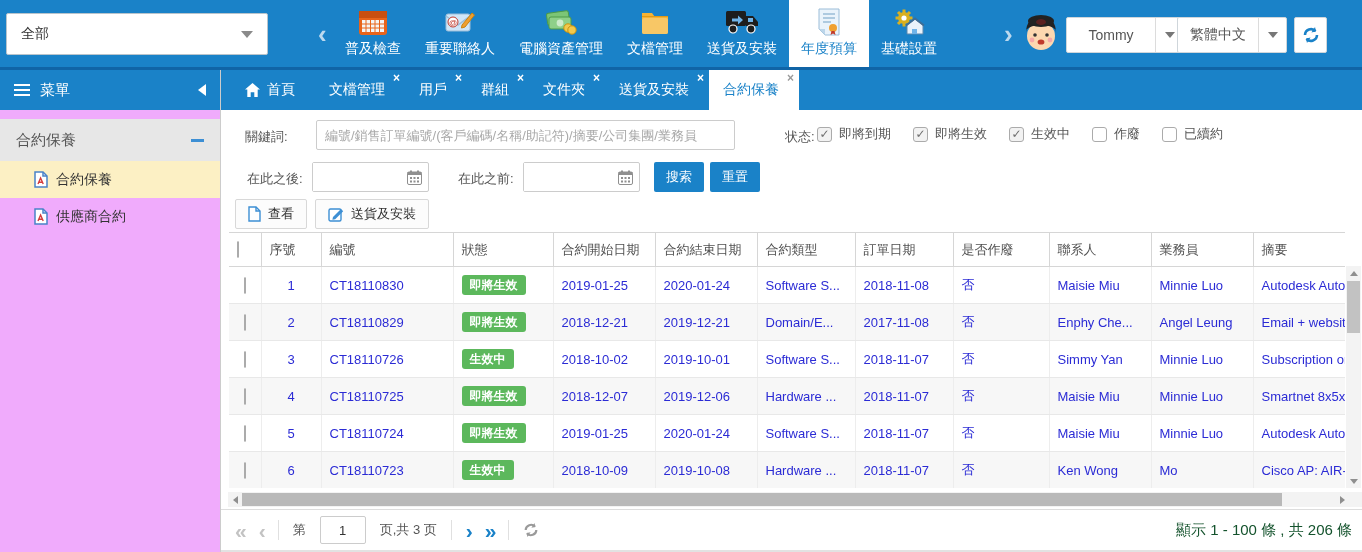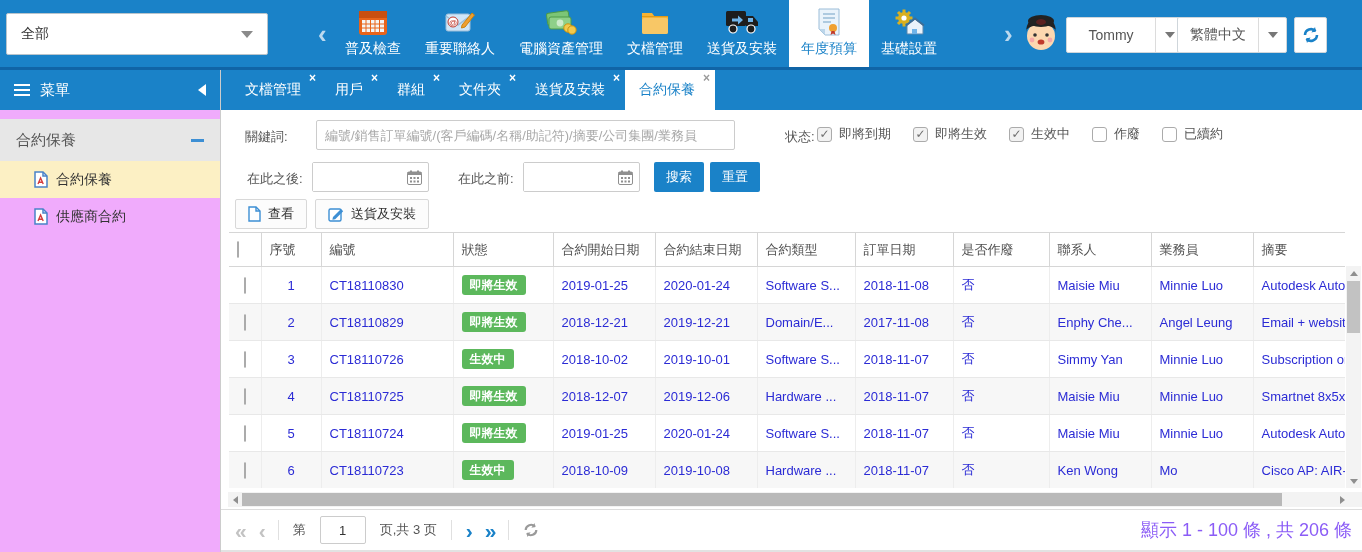--- a/index.html
+++ b/index.html
@@ -128,21 +128,21 @@
   .pagebar { position:absolute; left:0; right:0; top:399px; bottom:0; background:#fff;
             border-top:1px solid #ddd; border-bottom:2px solid #e2e2e2; }
   .pg { position:absolute; top:0; bottom:0; display:flex; align-items:center; }
   .pg-left { left:14px; gap:14px; }
   .pg-ctrl { font-size:21px; font-weight:bold; line-height:1; cursor:pointer; letter-spacing:-2px; }
   .pg-ctrl.gray { color:#c3c3c3; } .pg-ctrl.blue { color:#1a82c8; }
   .pg-sep { width:1px; height:20px; background:#e0e0e0; }
   .pg-text { font-size:13px; color:#555; }
   .pg-input { width:46px; height:28px; border:1px solid #ccc; border-radius:2px; text-align:center;
             font-size:13px; color:#333; font-family:inherit; }
-  .pg-right { right:10px; font-size:18px; color:#8b5cf6; }
+  .pg-right { right:10px; font-size:15px; color:#14532d; }
 </style>
 </head>
 <body>
 
 <div class="app">
 
   <header class="topbar">
     <div class="scope-select">
       <span>全部</span>
       <span class="caret"></span>
@@ -308,20 +308,28 @@
         </div>
       </div>
   </aside>
 
   <div class="panel-collapse" style="left:221px;">
     <span class="tri-left"></span>
   </div>
 
   <div class="main">
     <div class="tabbar" id="tabbar">
+        <div class="tab">
+          <span class="home-ic">
+            <svg width="15" height="14" viewBox="0 0 15 14">
+              <path d="M7.5 0 L15 6.5 H12.7 V14 H9.3 V9.2 H5.7 V14 H2.3 V6.5 H0 Z" fill="#fff"></path>
+            </svg>
+          </span>
+          <span>首頁</span>
+        </div>
         <div class="tab">
           <span>文檔管理</span>
           <span class="tab-x">×</span>
         </div>
         <div class="tab">
           <span>用戶</span>
           <span class="tab-x">×</span>
         </div>
         <div class="tab">
           <span>群組</span>

